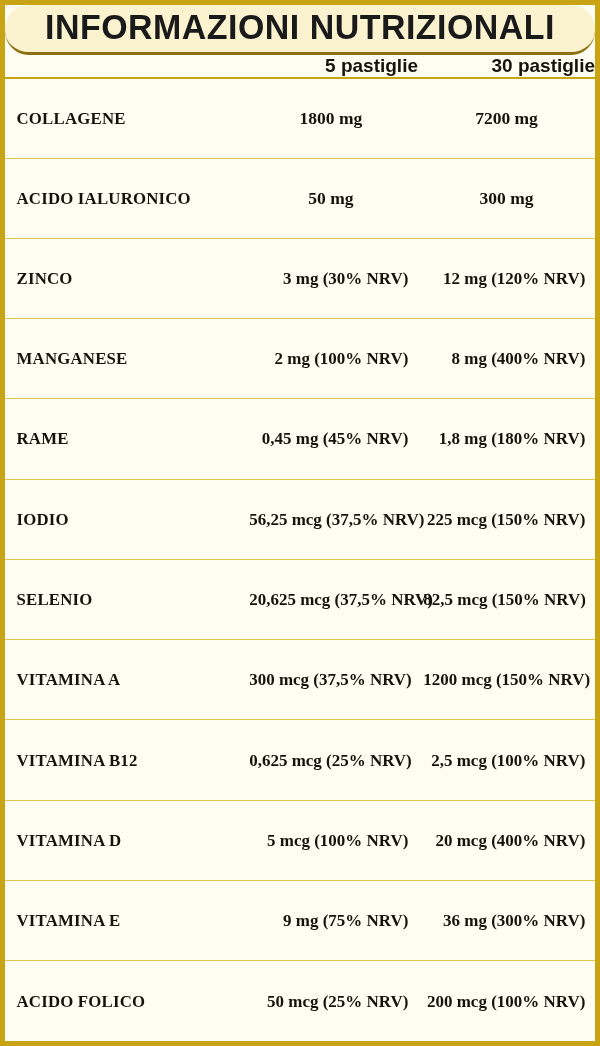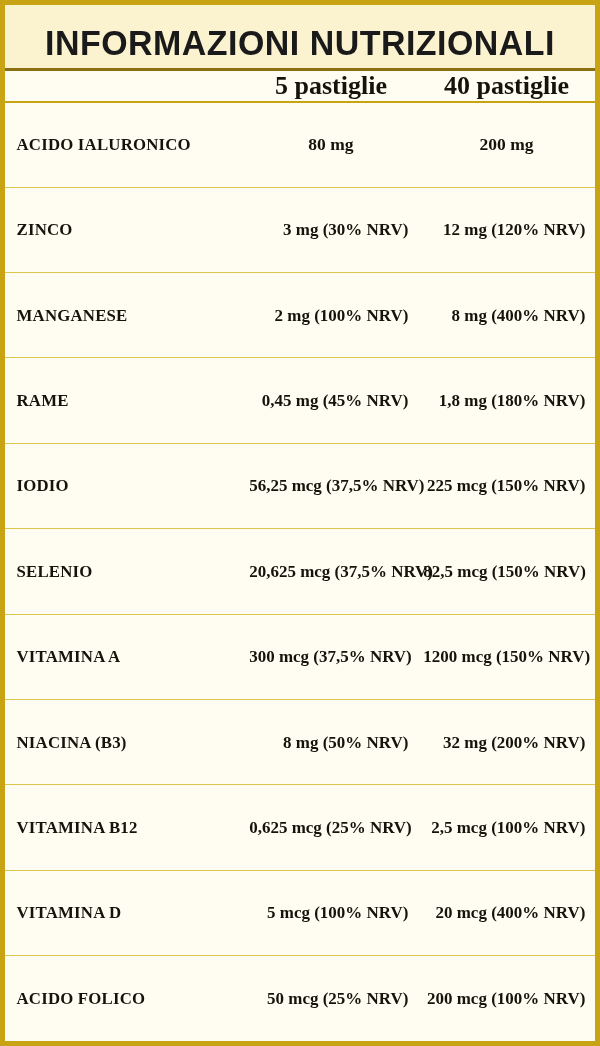--- a/index.html
+++ b/index.html
@@ -21,23 +21,24 @@
     border: 5px solid #c8a415;
     background: #fffdf2;
     padding: 0;
     display: flex;
     flex-direction: column;
   }
 
   .title-bar {
     background: #fbf3cf;
     border-bottom: 3px solid #8c6f10;
-    padding: 20px 0 6px 0;
+    padding: 4px 0 6px 0;
     text-align: center;
     flex: 0 0 auto;
+    border-radius: 24px;
   }
   .title-bar .title {
     font-family: "Liberation Sans", sans-serif;
     font-weight: bold;
     font-size: 35px;
     letter-spacing: 0.5px;
     color: #1a1a1a;
     line-height: 1.05;
     transform: scaleX(0.97);
     white-space: nowrap;
@@ -56,24 +57,24 @@
   table.nutri col.c-twenty{ width: 30%; }
 
   table.nutri th,
   table.nutri td {
     padding: 0;
     vertical-align: middle;
     color: #16130c;
   }
 
   thead th {
-    font-family: Liberation Serif, serif;
+    font-family: Liberation Sans, sans-serif;
     font-weight: bold;
-    font-size: 26px;
-    text-align: center;
+    font-size: 19px;
+    text-align: right;
     padding: 7px 6px 8px 6px;
     border-bottom: 2px solid #c8a415;
     white-space: nowrap;
   }
   thead th.blank { border-bottom: 2px solid #c8a415; }
 
   tbody tr {
     height: 45px;
   }
   tbody td {
@@ -118,28 +119,33 @@
   <table class="nutri">
     <colgroup>
       <col class="c-name">
       <col class="c-five">
       <col class="c-twenty">
     </colgroup>
     <thead>
       <tr>
         <th class="blank"></th>
         <th>5 pastiglie</th>
-        <th>40 pastiglie</th>
+        <th>30 pastiglie</th>
       </tr>
     </thead>
     <tbody id="nutri-body">
         <tr>
+          <td class="name">COLLAGENE</td>
+          <td class="val center">1800 mg</td>
+          <td class="val center">7200 mg</td>
+        </tr>
+        <tr>
           <td class="name">ACIDO IALURONICO</td>
-          <td class="val center">80 mg</td>
-          <td class="val center">200 mg</td>
+          <td class="val center">50 mg</td>
+          <td class="val center">300 mg</td>
         </tr>
         <tr>
           <td class="name">ZINCO</td>
           <td class="val">3 mg (30% NRV)</td>
           <td class="val">12 mg (120% NRV)</td>
         </tr>
         <tr>
           <td class="name">MANGANESE</td>
           <td class="val">2 mg (100% NRV)</td>
           <td class="val">8 mg (400% NRV)</td>
@@ -158,33 +164,33 @@
           <td class="name">SELENIO</td>
           <td class="val">20,625 mcg (37,5% NRV)</td>
           <td class="val">82,5 mcg (150% NRV)</td>
         </tr>
         <tr>
           <td class="name">VITAMINA A</td>
           <td class="val">300 mcg (37,5% NRV)</td>
           <td class="val">1200 mcg (150% NRV)</td>
         </tr>
         <tr>
-          <td class="name">NIACINA (B3)</td>
-          <td class="val">8 mg (50% NRV)</td>
-          <td class="val">32 mg (200% NRV)</td>
-        </tr>
-        <tr>
           <td class="name">VITAMINA B12</td>
           <td class="val">0,625 mcg (25% NRV)</td>
           <td class="val">2,5 mcg (100% NRV)</td>
         </tr>
         <tr>
           <td class="name">VITAMINA D</td>
           <td class="val">5 mcg (100% NRV)</td>
           <td class="val">20 mcg (400% NRV)</td>
+        </tr>
+        <tr>
+          <td class="name">VITAMINA E</td>
+          <td class="val">9 mg (75% NRV)</td>
+          <td class="val">36 mg (300% NRV)</td>
         </tr>
         <tr>
           <td class="name">ACIDO FOLICO</td>
           <td class="val">50 mcg (25% NRV)</td>
           <td class="val">200 mcg (100% NRV)</td>
         </tr>
       </tbody>
   </table>
 
 </div>

